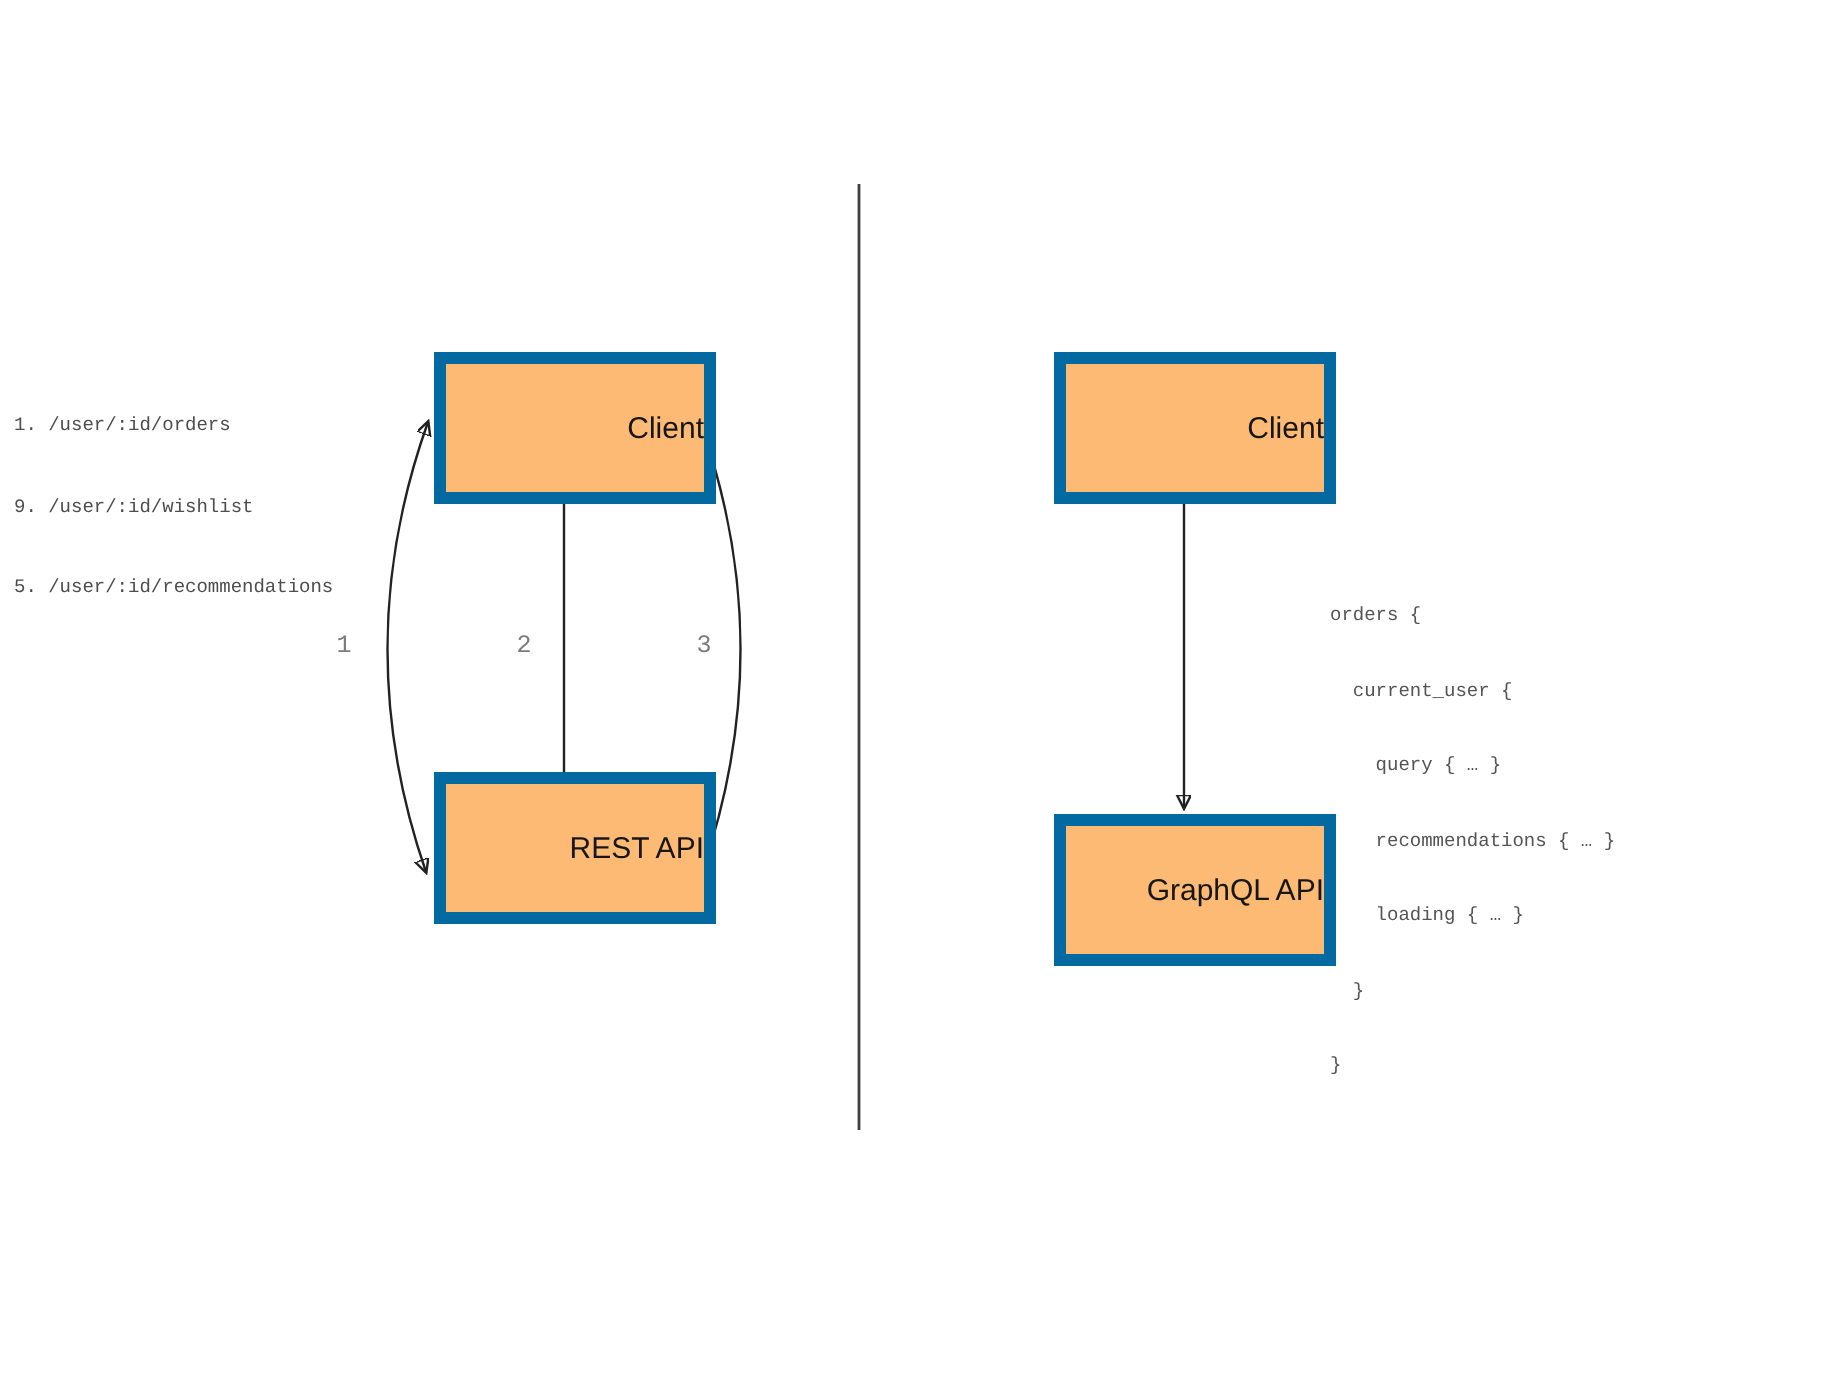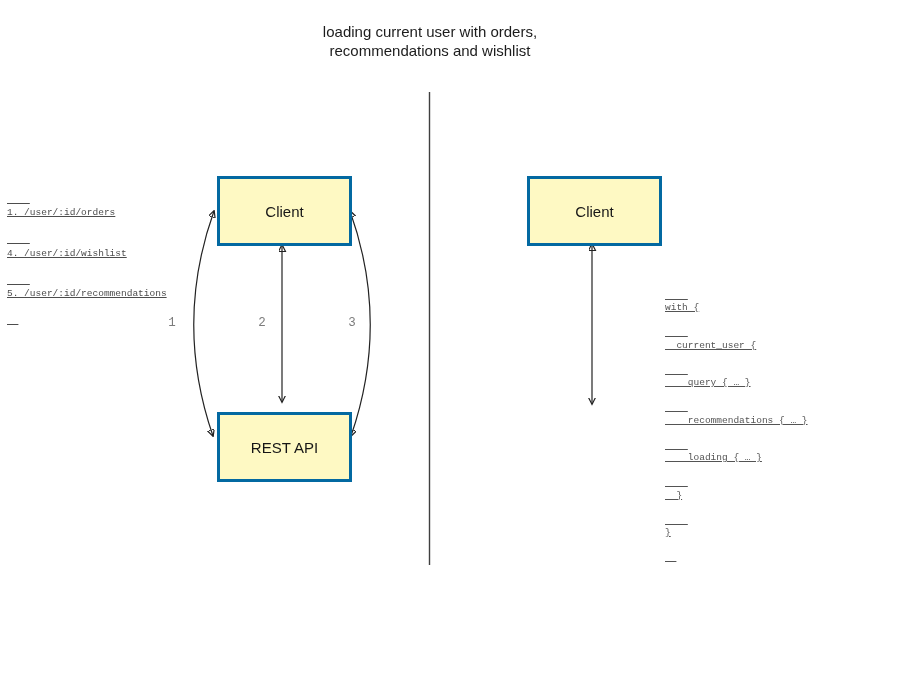--- a/index.html
+++ b/index.html
@@ -16,33 +16,32 @@
   .title {
     left: 0; top: 22px; width: 860px;
     text-align: center;
     color: #1c1c1c;
     font-size: 15px;
     line-height: 19px;
   }
 
   .node-box {
     width: 129px; height: 64px;
-    background: #fef9c3;
-    border: 3px solid #0369a1;
+    background: #fdba74;
+    border: 6px solid #0369a1;
     display: flex;
     align-items: center;
-    justify-content: center;
+    justify-content: flex-end;
     color: #161616;
     font-size: 15px;
   }
 
   .mono {
     font-family: "Liberation Mono", "DejaVu Sans Mono", monospace;
     white-space: pre;
-    text-decoration: underline;
   }
 
   .endpoint-list {
     left: 7px; top: 179px;
     font-size: 9.5px;
     line-height: 13.5px;
     color: #4d4d4d;
   }
 
   .query-block {
@@ -67,24 +66,20 @@
     pointer-events: none;
   }
   svg.overlay path, svg.overlay line { fill: none; stroke: #222222; stroke-width: 1.2; }
   svg.overlay line.divider { stroke: #3f3f3f; stroke-width: 1.4; }
 </style>
 </head>
 <body>
 
 <div class="canvas">
 
-  <div class="abs title">
-    <div>loading current user with orders,</div>
-    <div>recommendations and wishlist</div>
-  </div>
 
   <svg class="overlay" viewBox="0 0 917 689">
     <defs>
       <marker id="ah-end" markerWidth="8" markerHeight="8" refX="6.5" refY="3.5" orient="auto" markerUnits="userSpaceOnUse">
         <path d="M0,0 L7,3.5 L0,7 Z" fill="#222222" stroke="none"></path>
       </marker>
       <marker id="ah-start" markerWidth="8" markerHeight="8" refX="6.5" refY="3.5" orient="auto-start-reverse" markerUnits="userSpaceOnUse">
         <path d="M0,0 L7,3.5 L0,7 Z" fill="#222222" stroke="none"></path>
       </marker>
     </defs>
@@ -92,43 +87,46 @@
     <line class="divider" x1="429.5" y1="92" x2="429.5" y2="565"></line>
 
     <path d="M 214,211 Q 174,323 213,436" marker-start="url(#ah-start)" marker-end="url(#ah-end)"></path>
     <path d="M 282,245 L 282,402" marker-start="url(#ah-start)" marker-end="url(#ah-end)"></path>
     <path d="M 350,211 Q 390,323 351,436" marker-start="url(#ah-start)" marker-end="url(#ah-end)"></path>
     <path d="M 592,244 L 592,404" marker-start="url(#ah-start)" marker-end="url(#ah-end)"></path>
   </svg>
 
   <div class="abs mono endpoint-list">
     <div>1. /user/:id/orders</div>
-    <div>4. /user/:id/wishlist</div>
+    <div>9. /user/:id/wishlist</div>
     <div>5. /user/:id/recommendations</div>
   </div>
 
   <div class="abs node-box" style="left:217px; top:176px;">
     <span>Client</span>
   </div>
 
-  <div class="abs node-box" style="left:217px; top:412px;">
+  <div class="abs node-box" style="left:217px; top:386px;">
     <span>REST API</span>
   </div>
 
   <span class="abs arrow-label" style="left:165px; top:316px;">1</span>
   <span class="abs arrow-label" style="left:255px; top:316px;">2</span>
   <span class="abs arrow-label" style="left:345px; top:316px;">3</span>
 
   <div class="abs node-box" style="left:527px; top:176px;">
     <span>Client</span>
   </div>
 
+  <div class="abs node-box" style="left:527px; top:407px;">
+    <span>GraphQL API</span>
+  </div>
 
   <div class="abs mono query-block">
-    <div>with {</div>
+    <div>orders {</div>
     <div>  current_user {</div>
     <div>    query { … }</div>
     <div>    recommendations { … }</div>
     <div>    loading { … }</div>
     <div>  }</div>
     <div>}</div>
   </div>
 
 </div>
 

